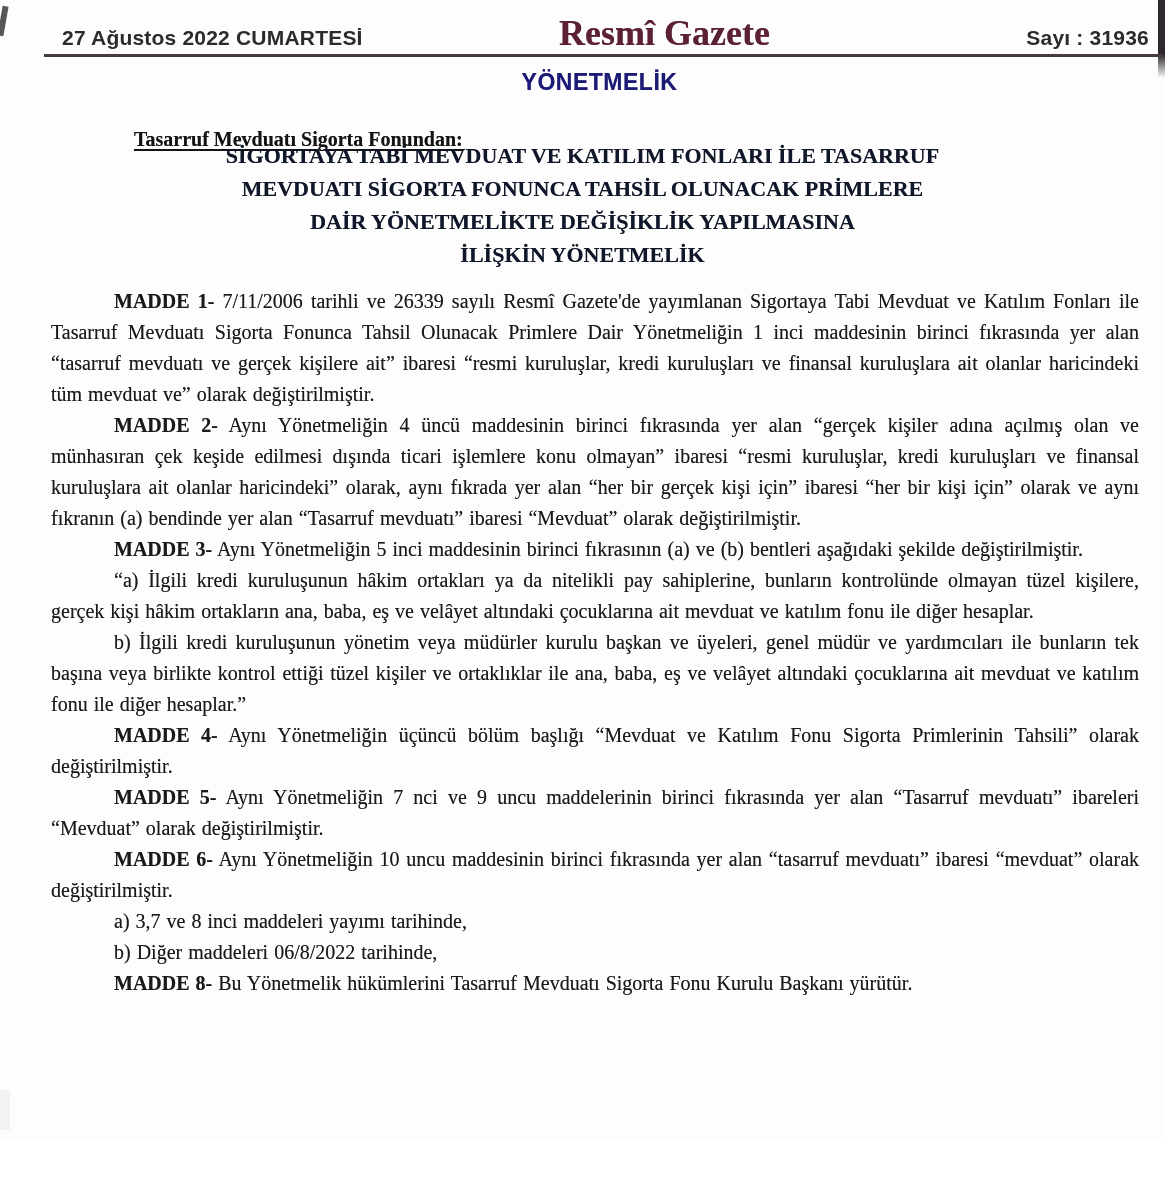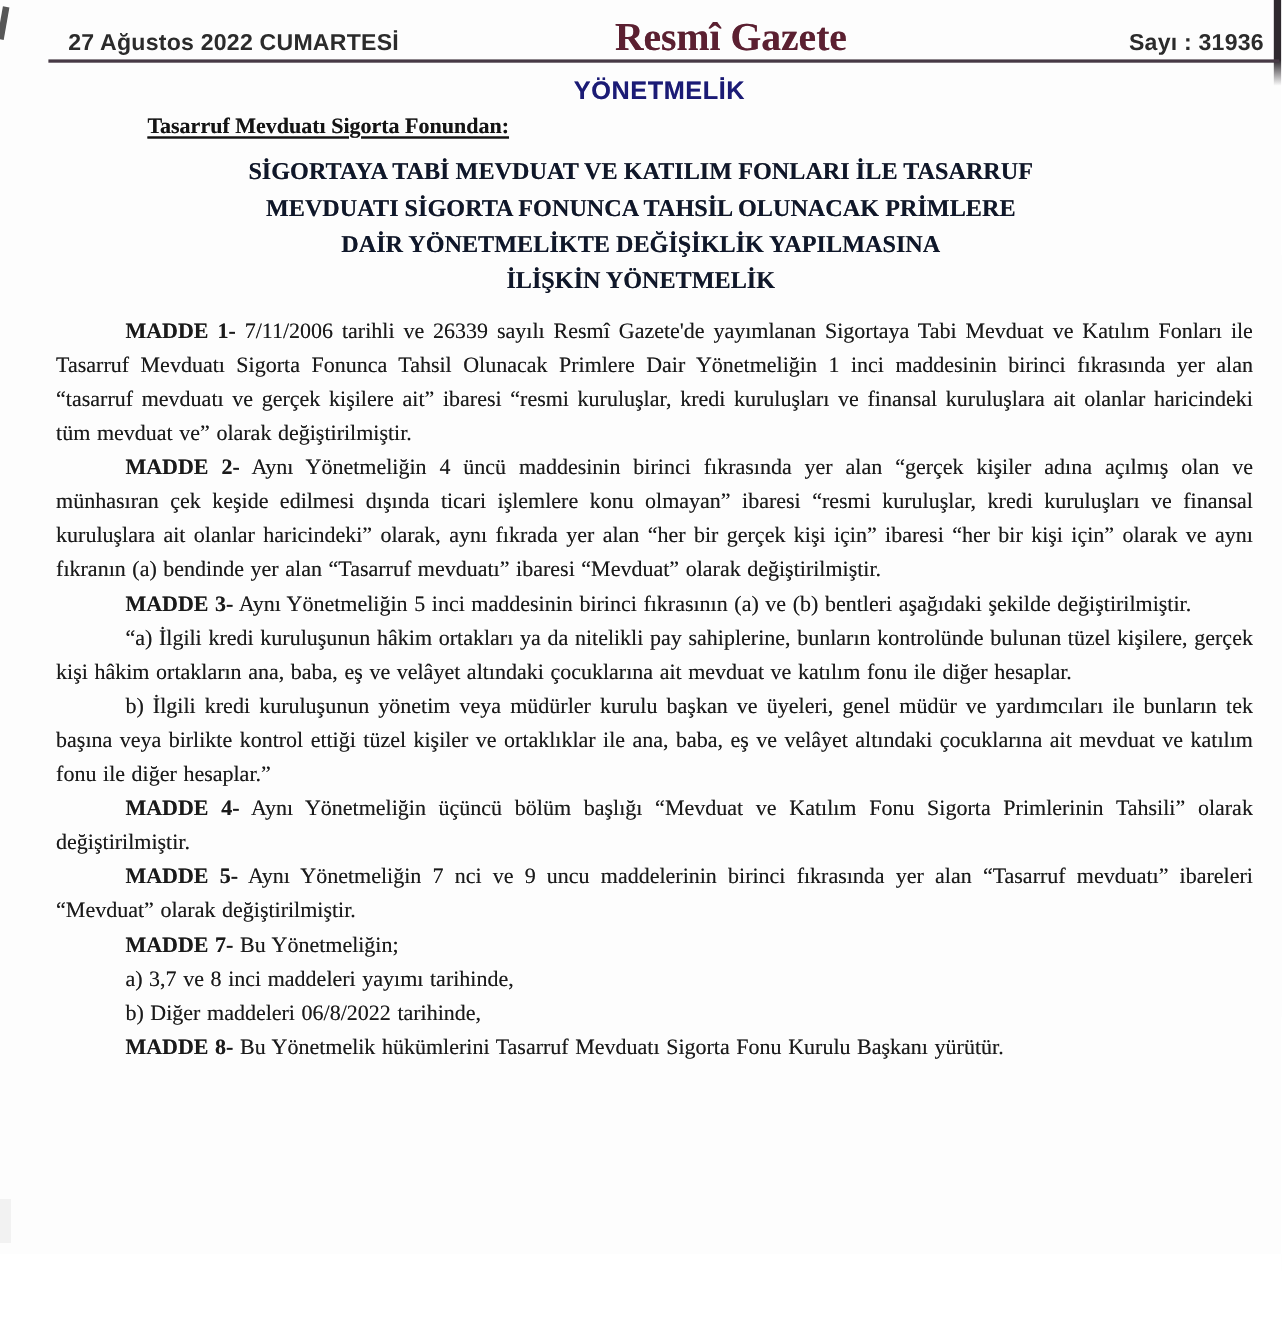--- a/index.html
+++ b/index.html
@@ -55,21 +55,21 @@
     font-weight: 700;
     color: #1b1b75;
     letter-spacing: 0.5px;
     text-shadow: 0 0 0.5px rgba(27,27,117,0.55);
     margin-left: 34px;
   }
 
   
   .issuer {
     position: absolute;
-    top: 104px; left: 134px;
+    top: 128px; left: 134px;
     font-size: 20px;
     font-weight: 600;
     text-decoration: underline;
     text-underline-offset: 3px;
     color: #141414;
     text-shadow: 0 0 0.4px rgba(0,0,0,0.5);
   }
 
   
   .title-block {
@@ -150,23 +150,23 @@
     <div class="title-line">SİGORTAYA TABİ MEVDUAT VE KATILIM FONLARI İLE TASARRUF</div>
     <div class="title-line">MEVDUATI SİGORTA FONUNCA TAHSİL OLUNACAK PRİMLERE</div>
     <div class="title-line">DAİR YÖNETMELİKTE DEĞİŞİKLİK YAPILMASINA</div>
     <div class="title-line">İLİŞKİN YÖNETMELİK</div>
   </div>
 
   <div class="body-block">
     <p><span class="lead">MADDE 1-</span><span> 7/11/2006 tarihli ve 26339 sayılı Resmî Gazete'de yayımlanan Sigortaya Tabi Mevduat ve Katılım Fonları ile Tasarruf Mevduatı Sigorta Fonunca Tahsil Olunacak Primlere Dair Yönetmeliğin 1 inci maddesinin birinci fıkrasında yer alan “tasarruf mevduatı ve gerçek kişilere ait” ibaresi “resmi kuruluşlar, kredi kuruluşları ve finansal kuruluşlara ait olanlar haricindeki tüm mevduat ve” olarak değiştirilmiştir.</span></p>
     <p><span class="lead">MADDE 2-</span><span> Aynı Yönetmeliğin 4 üncü maddesinin birinci fıkrasında yer alan “gerçek kişiler adına açılmış olan ve münhasıran çek keşide edilmesi dışında ticari işlemlere konu olmayan” ibaresi “resmi kuruluşlar, kredi kuruluşları ve finansal kuruluşlara ait olanlar haricindeki” olarak, aynı fıkrada yer alan “her bir gerçek kişi için” ibaresi “her bir kişi için” olarak ve aynı fıkranın (a) bendinde yer alan “Tasarruf mevduatı” ibaresi “Mevduat” olarak değiştirilmiştir.</span></p>
     <p><span class="lead">MADDE 3-</span><span> Aynı Yönetmeliğin 5 inci maddesinin birinci fıkrasının (a) ve (b) bentleri aşağıdaki şekilde değiştirilmiştir.</span></p>
-    <p><span class="lead"></span><span>“a) İlgili kredi kuruluşunun hâkim ortakları ya da nitelikli pay sahiplerine, bunların kontrolünde bulunan tüzel kişilere, gerçek kişi hâkim ortakların ana, baba, eş ve velâyet altındaki çocuklarına ait mevduat ve katılım fonu ile diğer hesaplar.</span></p>
+    <p><span class="lead"></span><span>“a) İlgili kredi kuruluşunun hâkim ortakları ya da nitelikli pay sahiplerine, bunların kontrolünde olmayan tüzel kişilere, gerçek kişi hâkim ortakların ana, baba, eş ve velâyet altındaki çocuklarına ait mevduat ve katılım fonu ile diğer hesaplar.</span></p>
     <p><span class="lead"></span><span>b) İlgili kredi kuruluşunun yönetim veya müdürler kurulu başkan ve üyeleri, genel müdür ve yardımcıları ile bunların tek başına veya birlikte kontrol ettiği tüzel kişiler ve ortaklıklar ile ana, baba, eş ve velâyet altındaki çocuklarına ait mevduat ve katılım fonu ile diğer hesaplar.”</span></p>
     <p><span class="lead">MADDE 4-</span><span> Aynı Yönetmeliğin üçüncü bölüm başlığı “Mevduat ve Katılım Fonu Sigorta Primlerinin Tahsili” olarak değiştirilmiştir.</span></p>
     <p><span class="lead">MADDE 5-</span><span> Aynı Yönetmeliğin 7 nci ve 9 uncu maddelerinin birinci fıkrasında yer alan “Tasarruf mevduatı” ibareleri “Mevduat” olarak değiştirilmiştir.</span></p>
-    <p><span class="lead">MADDE 7-</span><span> Bu Yönetmeliğin;</span></p>
+    <p><span class="lead">MADDE 6-</span><span> Aynı Yönetmeliğin 10 uncu maddesinin birinci fıkrasında yer alan “tasarruf mevduatı” ibaresi “mevduat” olarak değiştirilmiştir.</span></p>
     <p><span class="lead"></span><span>a) 3,7 ve 8 inci maddeleri yayımı tarihinde,</span></p>
     <p><span class="lead"></span><span>b) Diğer maddeleri 06/8/2022 tarihinde,</span></p>
     <p><span class="lead">MADDE 8-</span><span> Bu Yönetmelik hükümlerini Tasarruf Mevduatı Sigorta Fonu Kurulu Başkanı yürütür.</span></p>
   </div>
 
 </div>
 
 </body></html>

